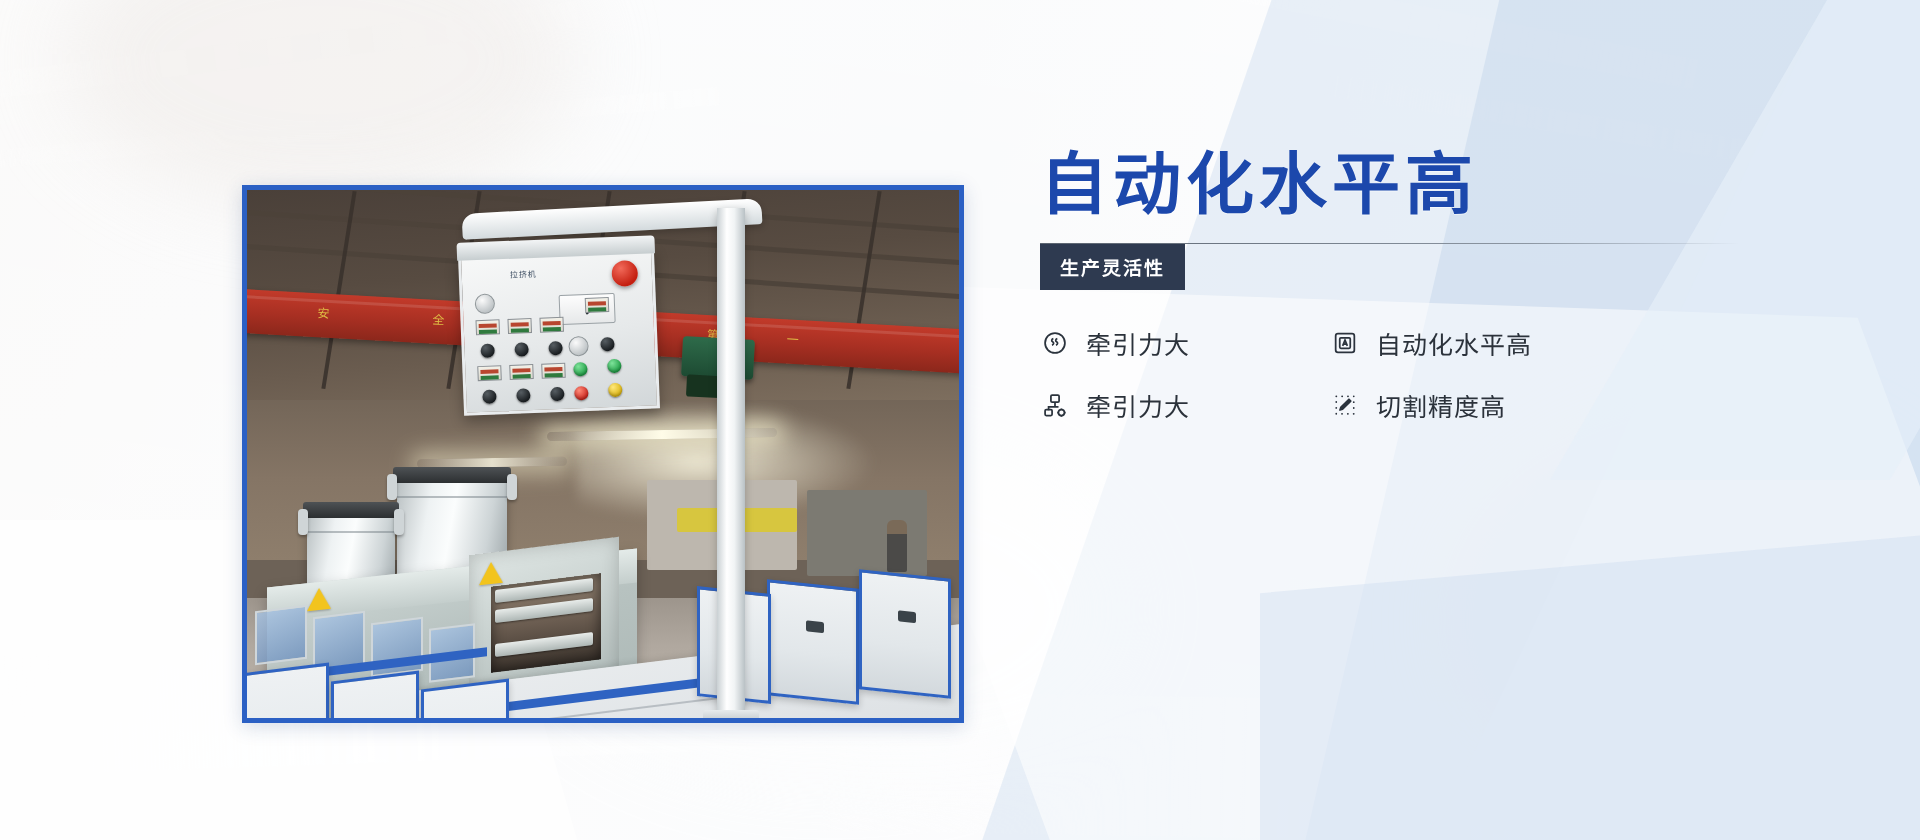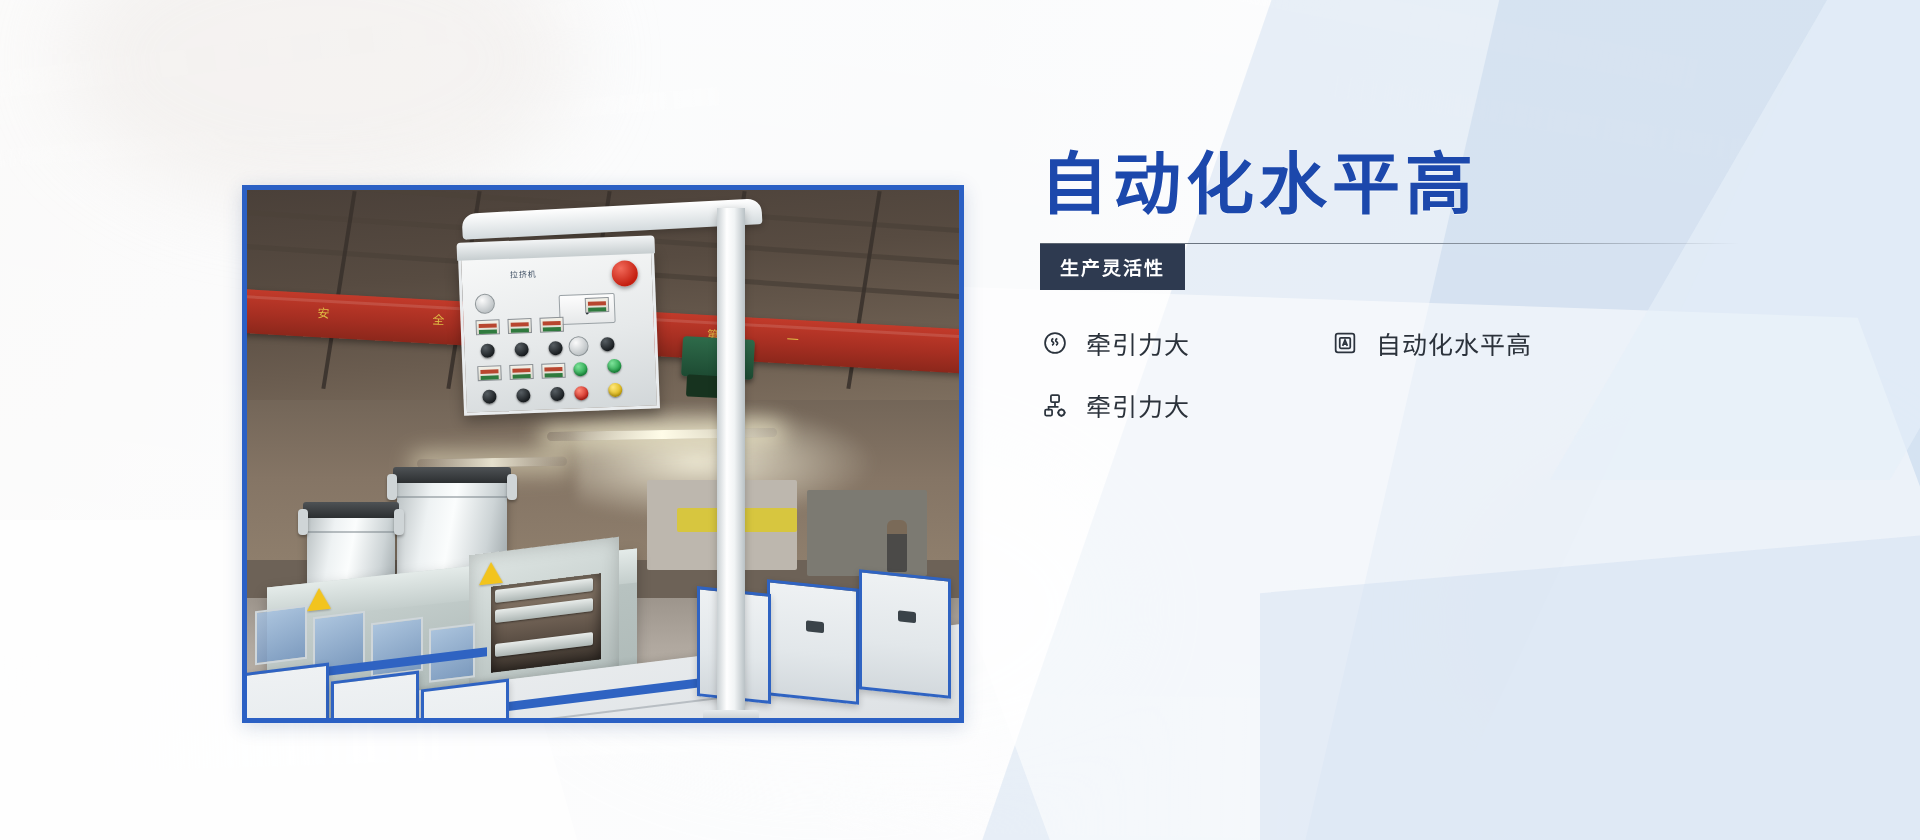--- a/index.html
+++ b/index.html
@@ -598,16 +598,25 @@
             <path d="M12 9.5v4m0 0H6.5v3m5.5-3h3"></path>
             <rect x="3.5" y="16" width="6" height="5" rx="1"></rect>
             <circle cx="17.5" cy="18.5" r="2.6"></circle>
             <path d="M17.5 14.9v1M17.5 21.1v1M13.9 18.5h1M20.1 18.5h1"></path>
           </svg>
         </span>
         <span class="lbl">牵引力大</span>
       </div>
 
 
+      <div class="feat">
+        <span class="ic">
+          <svg viewBox="0 0 24 24" fill="none" stroke="currentColor" stroke-width="1.5">
+            <path d="M4.5 4.5h2M9.5 4.5h2M14.5 4.5h2M19.5 4.5v2M19.5 9.5v2M19.5 14.5v2M19.5 19.5h-2M14.5 19.5h-2M9.5 19.5h-2M4.5 19.5v-2M4.5 14.5v-2M4.5 9.5v-2" stroke-linecap="round" stroke-dasharray="0.1 3.6"></path>
+            <path d="M15.4 7.1l1.5 1.5-7 7-2.2.7.7-2.2z" fill="currentColor" stroke-linejoin="round"></path>
+          </svg>
+        </span>
+        <span class="lbl">切割精度高</span>
+      </div>
 
     </div>
   </div>
 </div>
 
 </body></html>

